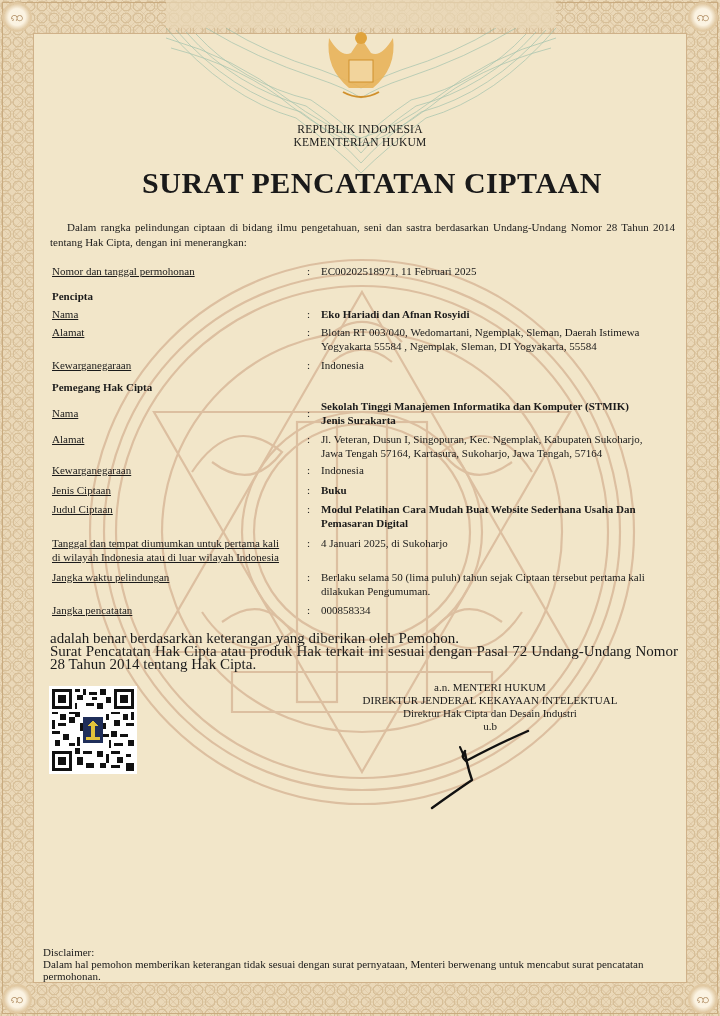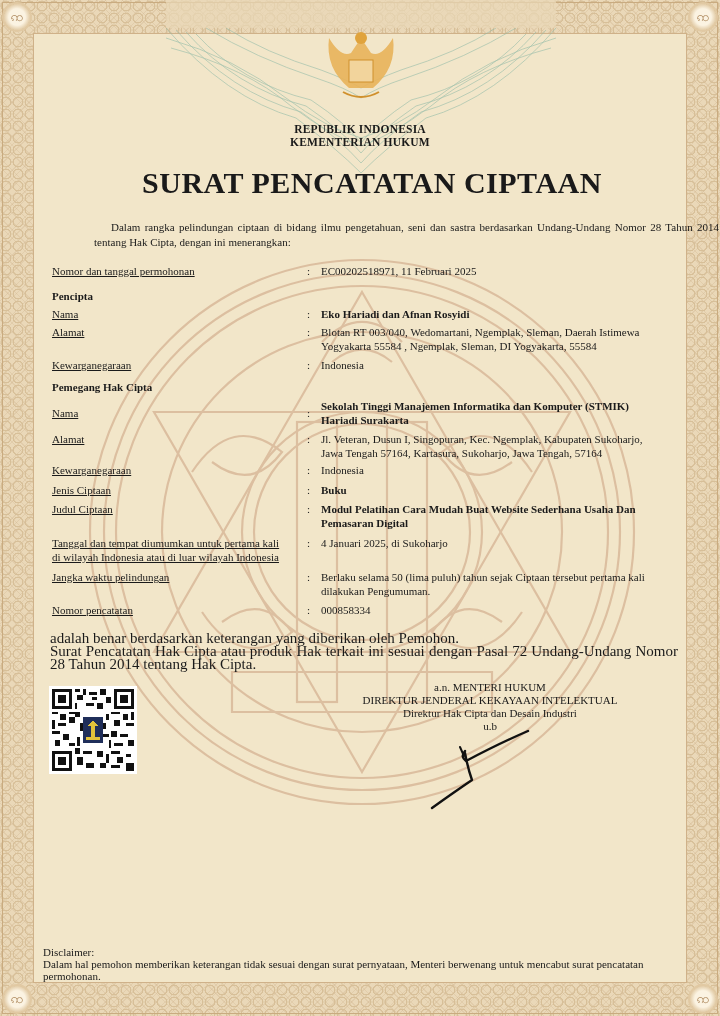--- a/index.html
+++ b/index.html
@@ -39,23 +39,23 @@
 
   
   .guilloche {
     position: absolute; left: 166px; top: -2px; width: 390px; height: 175px;
   }
   .watermark { position: absolute; left: 82px; top: 252px; width: 560px; height: 560px; opacity: 0.85; }
 
   .content { position: absolute; left: 0; top: 0; width: 720px; height: 1016px; }
   .abs { position: absolute; }
 
-  .ministry { left: 0; width: 720px; top: 123px; text-align: center; font-weight: bold; font-size: 11.5px; line-height: 13px; letter-spacing: 0.2px; }
+  .ministry { left: 0; width: 720px; top: 123px; text-align: center; font-weight: normal; font-size: 11.5px; line-height: 13px; letter-spacing: 0.2px; }
   .title { left: 12px; width: 720px; top: 166px; text-align: center; font-weight: bold; font-size: 30px; letter-spacing: 0.5px; }
-  .intro { left: 50px; width: 625px; top: 220px; font-size: 11px; line-height: 15px; text-align: justify; text-indent: 17px; margin-left: 44px; }
+  .intro { left: 50px; width: 625px; top: 220px; font-size: 11px; line-height: 15px; text-align: justify; text-indent: 17px; }
 
   .row { position: absolute; left: 52px; width: 630px; font-size: 11px; line-height: 14px; }
   .row .lbl { position: absolute; left: 0; width: 262px; text-decoration: underline; }
   .row .colon { position: absolute; left: 255px; }
   .row .val { position: absolute; left: 269px; width: 355px; }
   .bold { font-weight: bold; }
   .section { position: absolute; left: 52px; font-size: 11px; font-weight: bold; }
 
   .closing { left: 50px; width: 628px; top: 632px; font-size: 15px; line-height: 13px; text-align: justify; }
   .sign { left: 330px; width: 320px; text-align: center; font-size: 11px; line-height: 13px; }
@@ -163,21 +163,21 @@
     <span class="colon">:</span>
     <span class="val">Indonesia</span>
   </div>
 
   <div class="section" style="top:381px">Pemegang Hak Cipta</div>
   <div class="row" style="top:399px">
     <span class="lbl" style="top:7px">Nama</span>
     <span class="colon" style="top:7px">:</span>
     <span class="val bold">
       <span style="display:block">Sekolah Tinggi Manajemen Informatika dan Komputer (STMIK)</span>
-      <span style="display:block">Hariadi Surakarta</span>
+      <span style="display:block">Jenis Surakarta</span>
     </span>
   </div>
   <div class="row" style="top:432px">
     <span class="lbl">Alamat</span>
     <span class="colon">:</span>
     <span class="val">
       <span style="display:block">Jl. Veteran, Dusun I, Singopuran, Kec. Ngemplak, Kabupaten Sukoharjo,</span>
       <span style="display:block">Jawa Tengah 57164, Kartasura, Sukoharjo, Jawa Tengah, 57164</span>
     </span>
   </div>
@@ -210,21 +210,21 @@
   </div>
   <div class="row" style="top:570px">
     <span class="lbl">Jangka waktu pelindungan</span>
     <span class="colon">:</span>
     <span class="val">
       <span style="display:block">Berlaku selama 50 (lima puluh) tahun sejak Ciptaan tersebut pertama kali</span>
       <span style="display:block">dilakukan Pengumuman.</span>
     </span>
   </div>
   <div class="row" style="top:603px">
-    <span class="lbl">Nomor pencatatan</span>
+    <span class="lbl">Jangka pencatatan</span>
     <span class="colon">:</span>
     <span class="val">000858334</span>
   </div>
 
   <div class="abs closing">
     <div>adalah benar berdasarkan keterangan yang diberikan oleh Pemohon.</div>
     <div>Surat Pencatatan Hak Cipta atau produk Hak terkait ini sesuai dengan Pasal 72 Undang-Undang Nomor 28 Tahun 2014 tentang Hak Cipta.</div>
   </div>
 
   <div class="abs qr">

